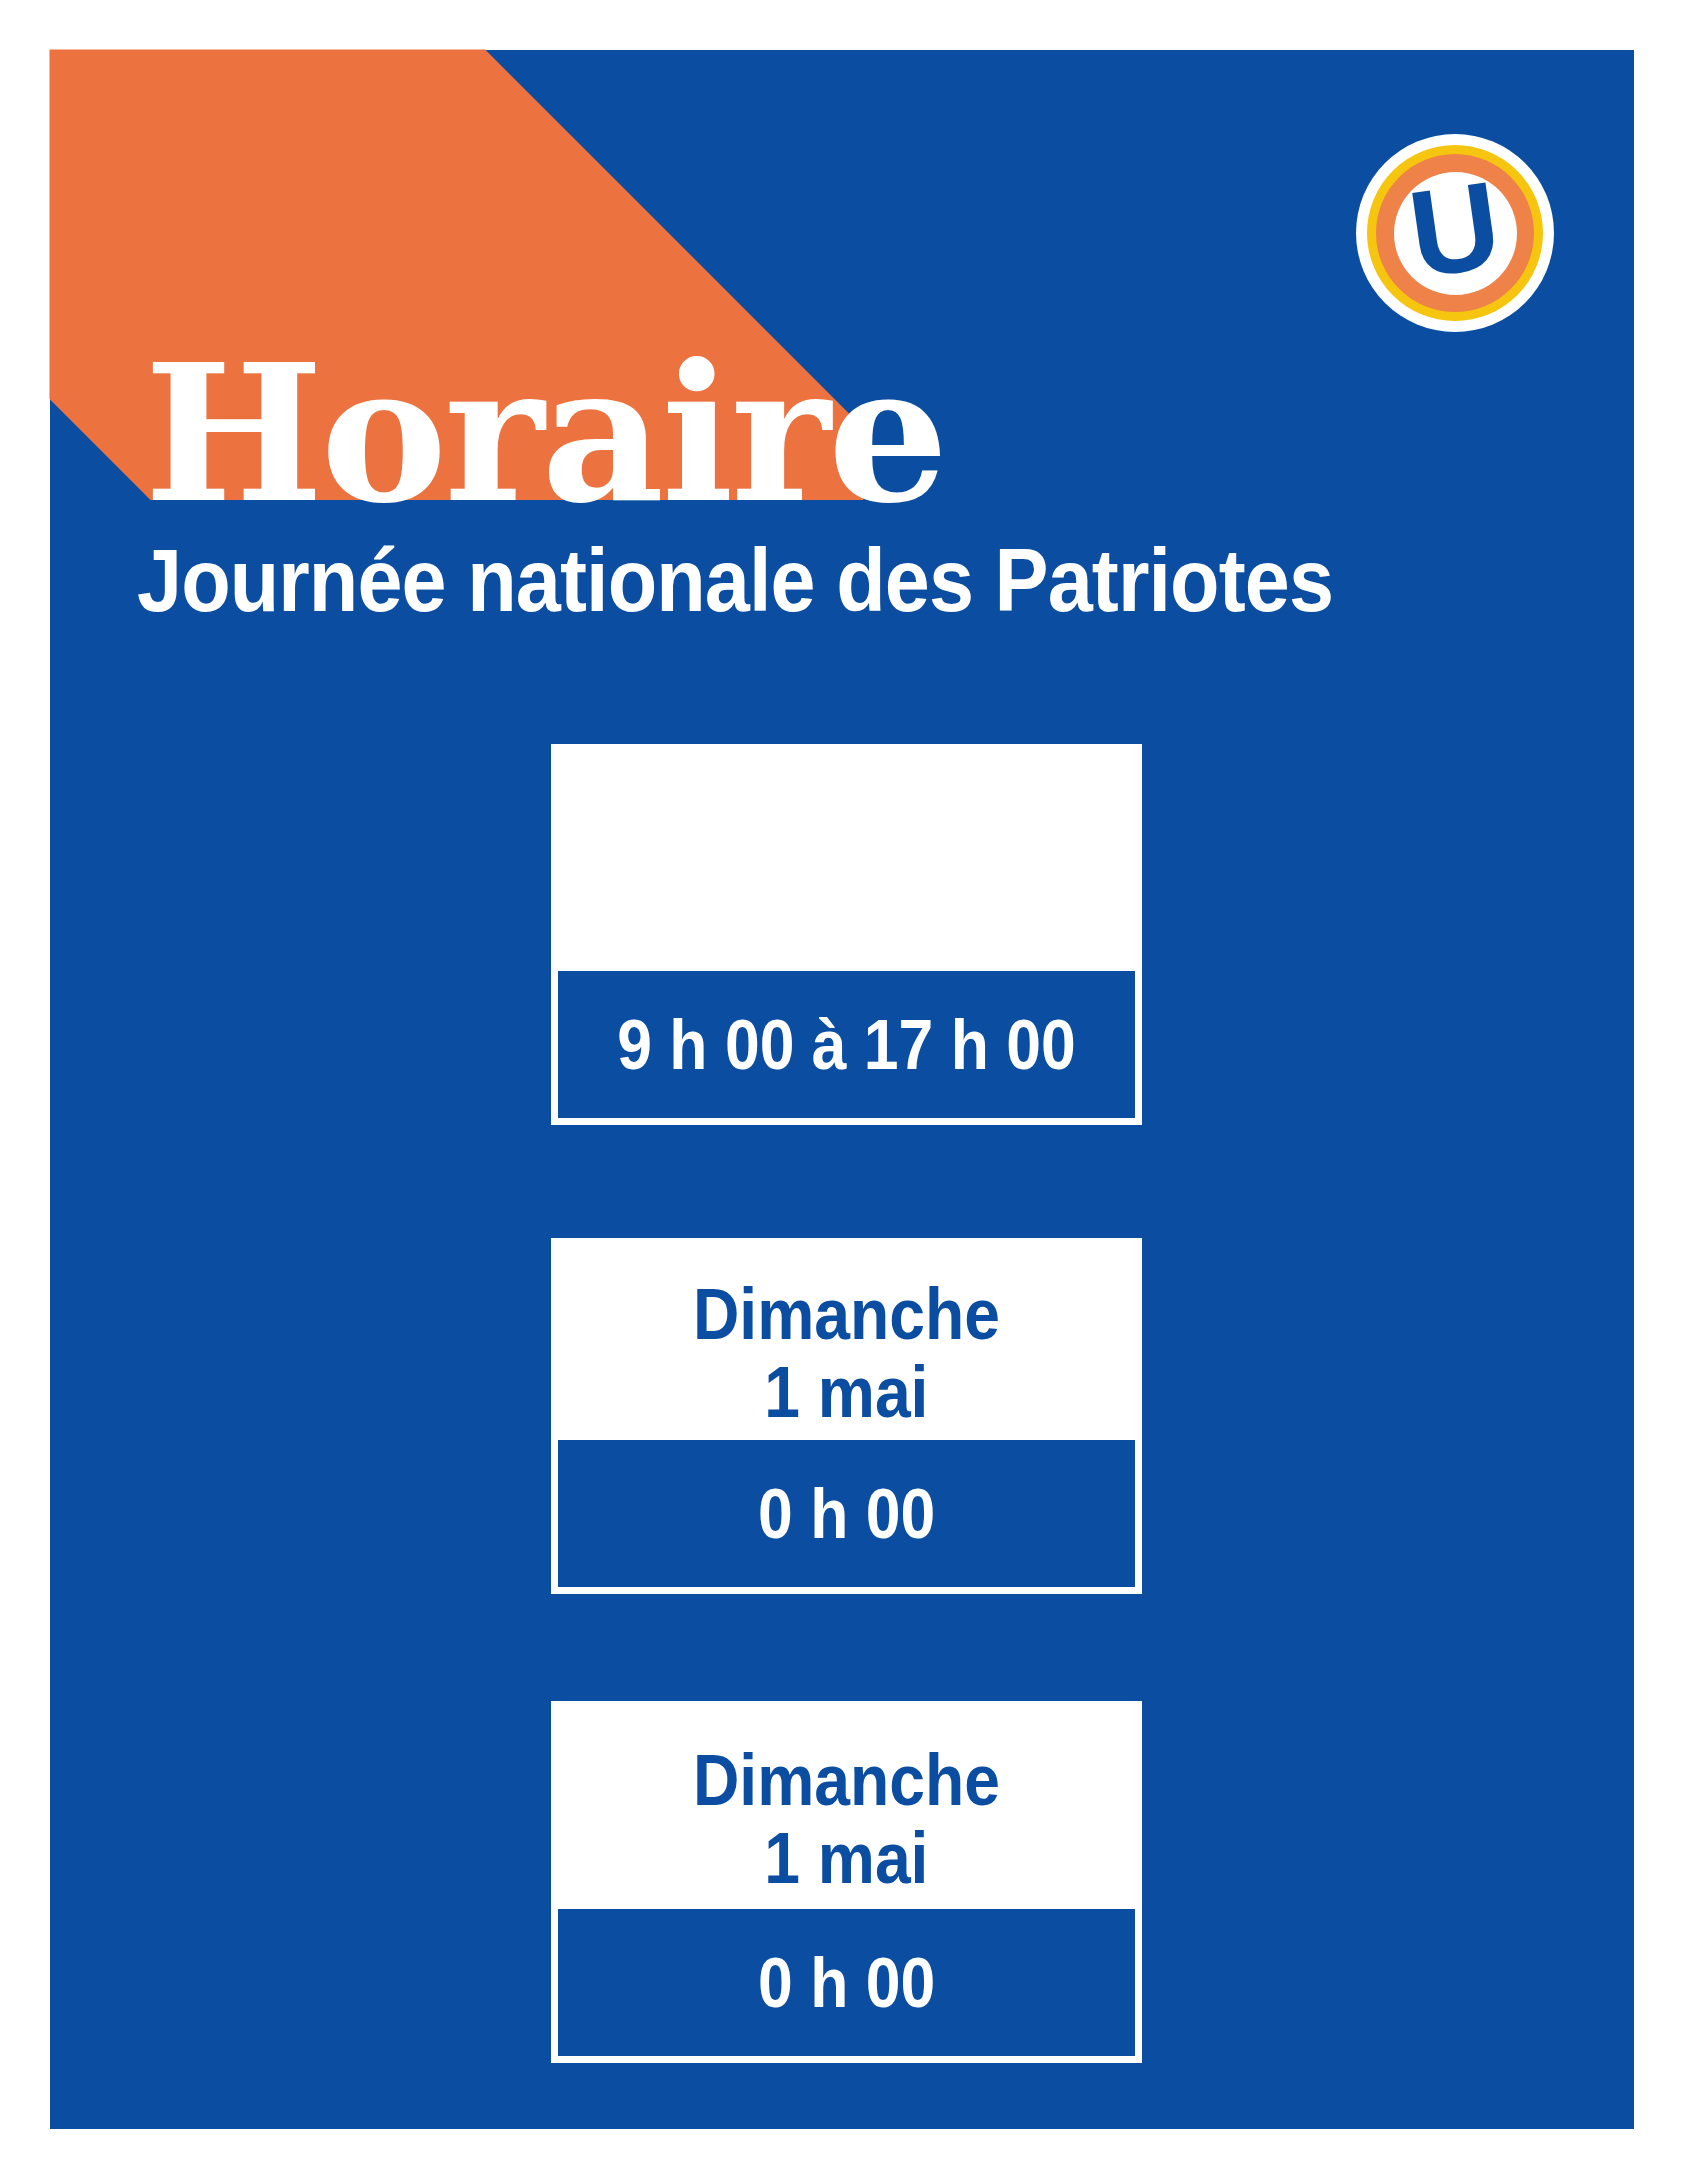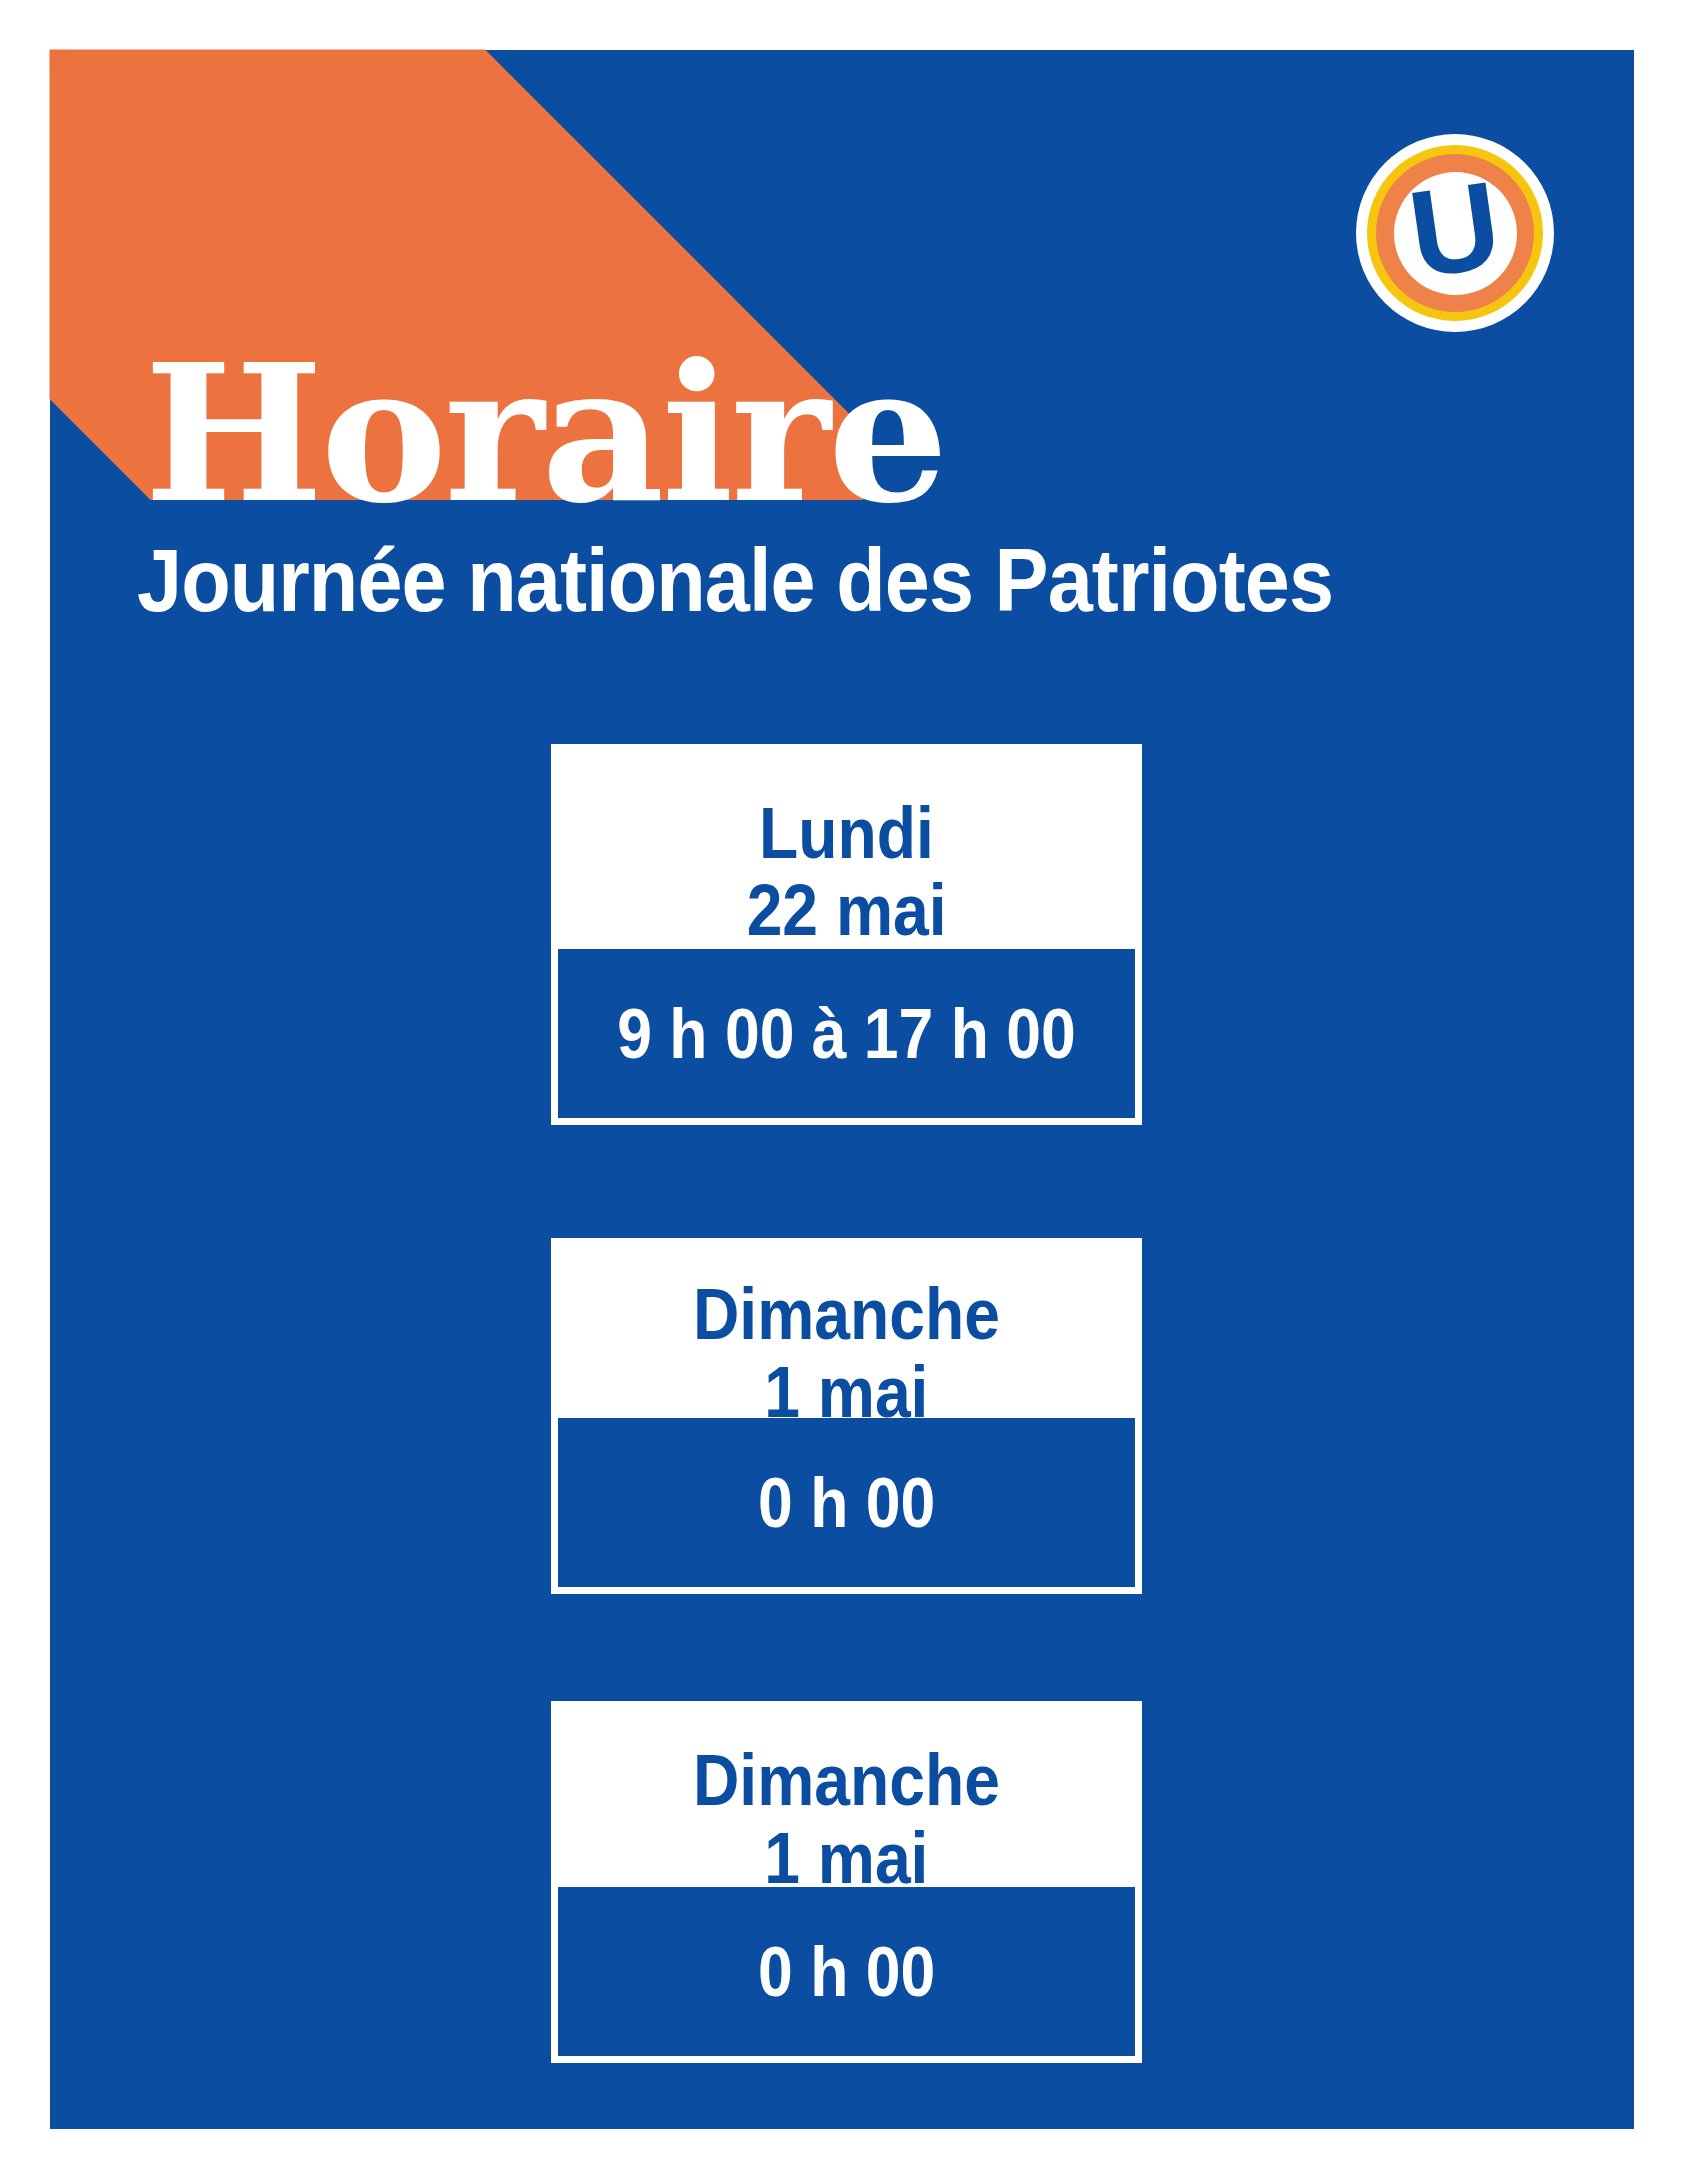--- a/index.html
+++ b/index.html
@@ -106,21 +106,21 @@
     font-size: 73px;
     line-height: 1.06;
     color: var(--panel-blue, #0B4DA1);
     transform: scaleX(0.88);
     transform-origin: center;
     white-space: nowrap;
   }
   .card-strip {
     position: absolute;
     left: 7px; right: 7px; bottom: 7px;
-    height: 169px;
+    height: 147px;
     background: var(--panel-blue, #0B4DA1);
     display: flex;
     align-items: center;
     justify-content: center;
   }
   .card-hours {
     font-weight: bold;
     font-size: 71px;
     line-height: 1;
     color: var(--text-white, #fff);
@@ -148,24 +148,20 @@
     <div class="logo-yellow">
       <div class="logo-orange">
         <div class="logo-inner">
           <span class="logo-u">U</span>
         </div>
       </div>
     </div>
   </div>
 
   <div class="card card-1">
-    <div class="card-top">
-      <div class="card-day">Lundi</div>
-      <div class="card-date">22 mai</div>
-    </div>
     <div class="card-strip">
       <span class="card-hours">9 h 00 à 17 h 00</span>
     </div>
   </div>
 
   <div class="card card-2">
     <div class="card-top">
       <div class="card-day">Dimanche</div>
       <div class="card-date">1 mai</div>
     </div>

